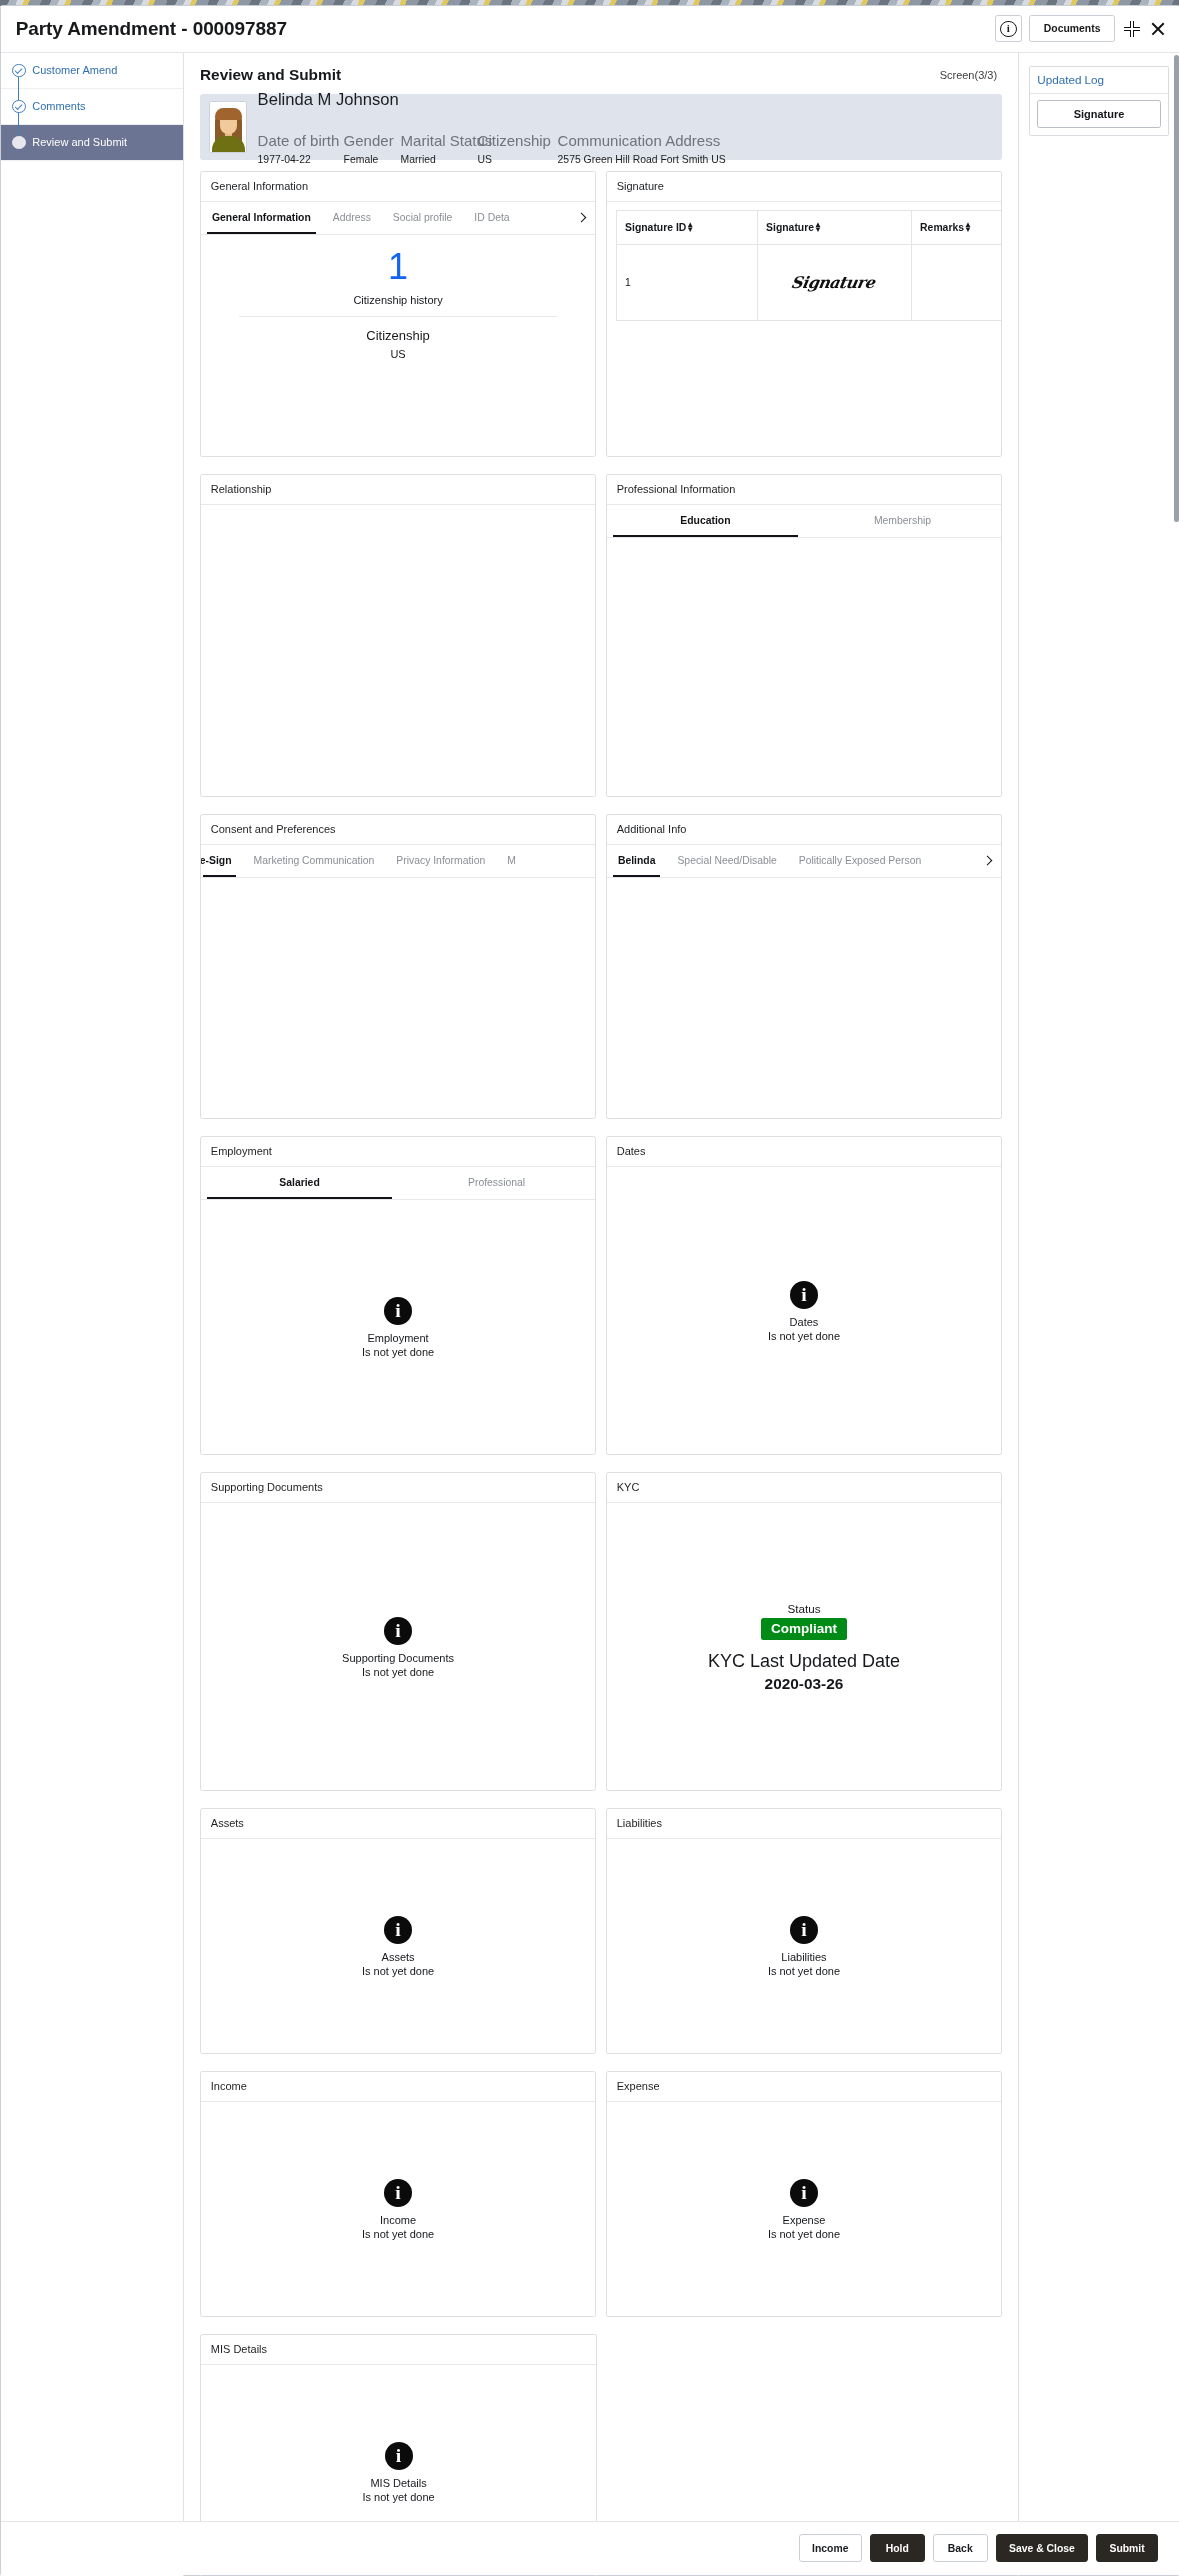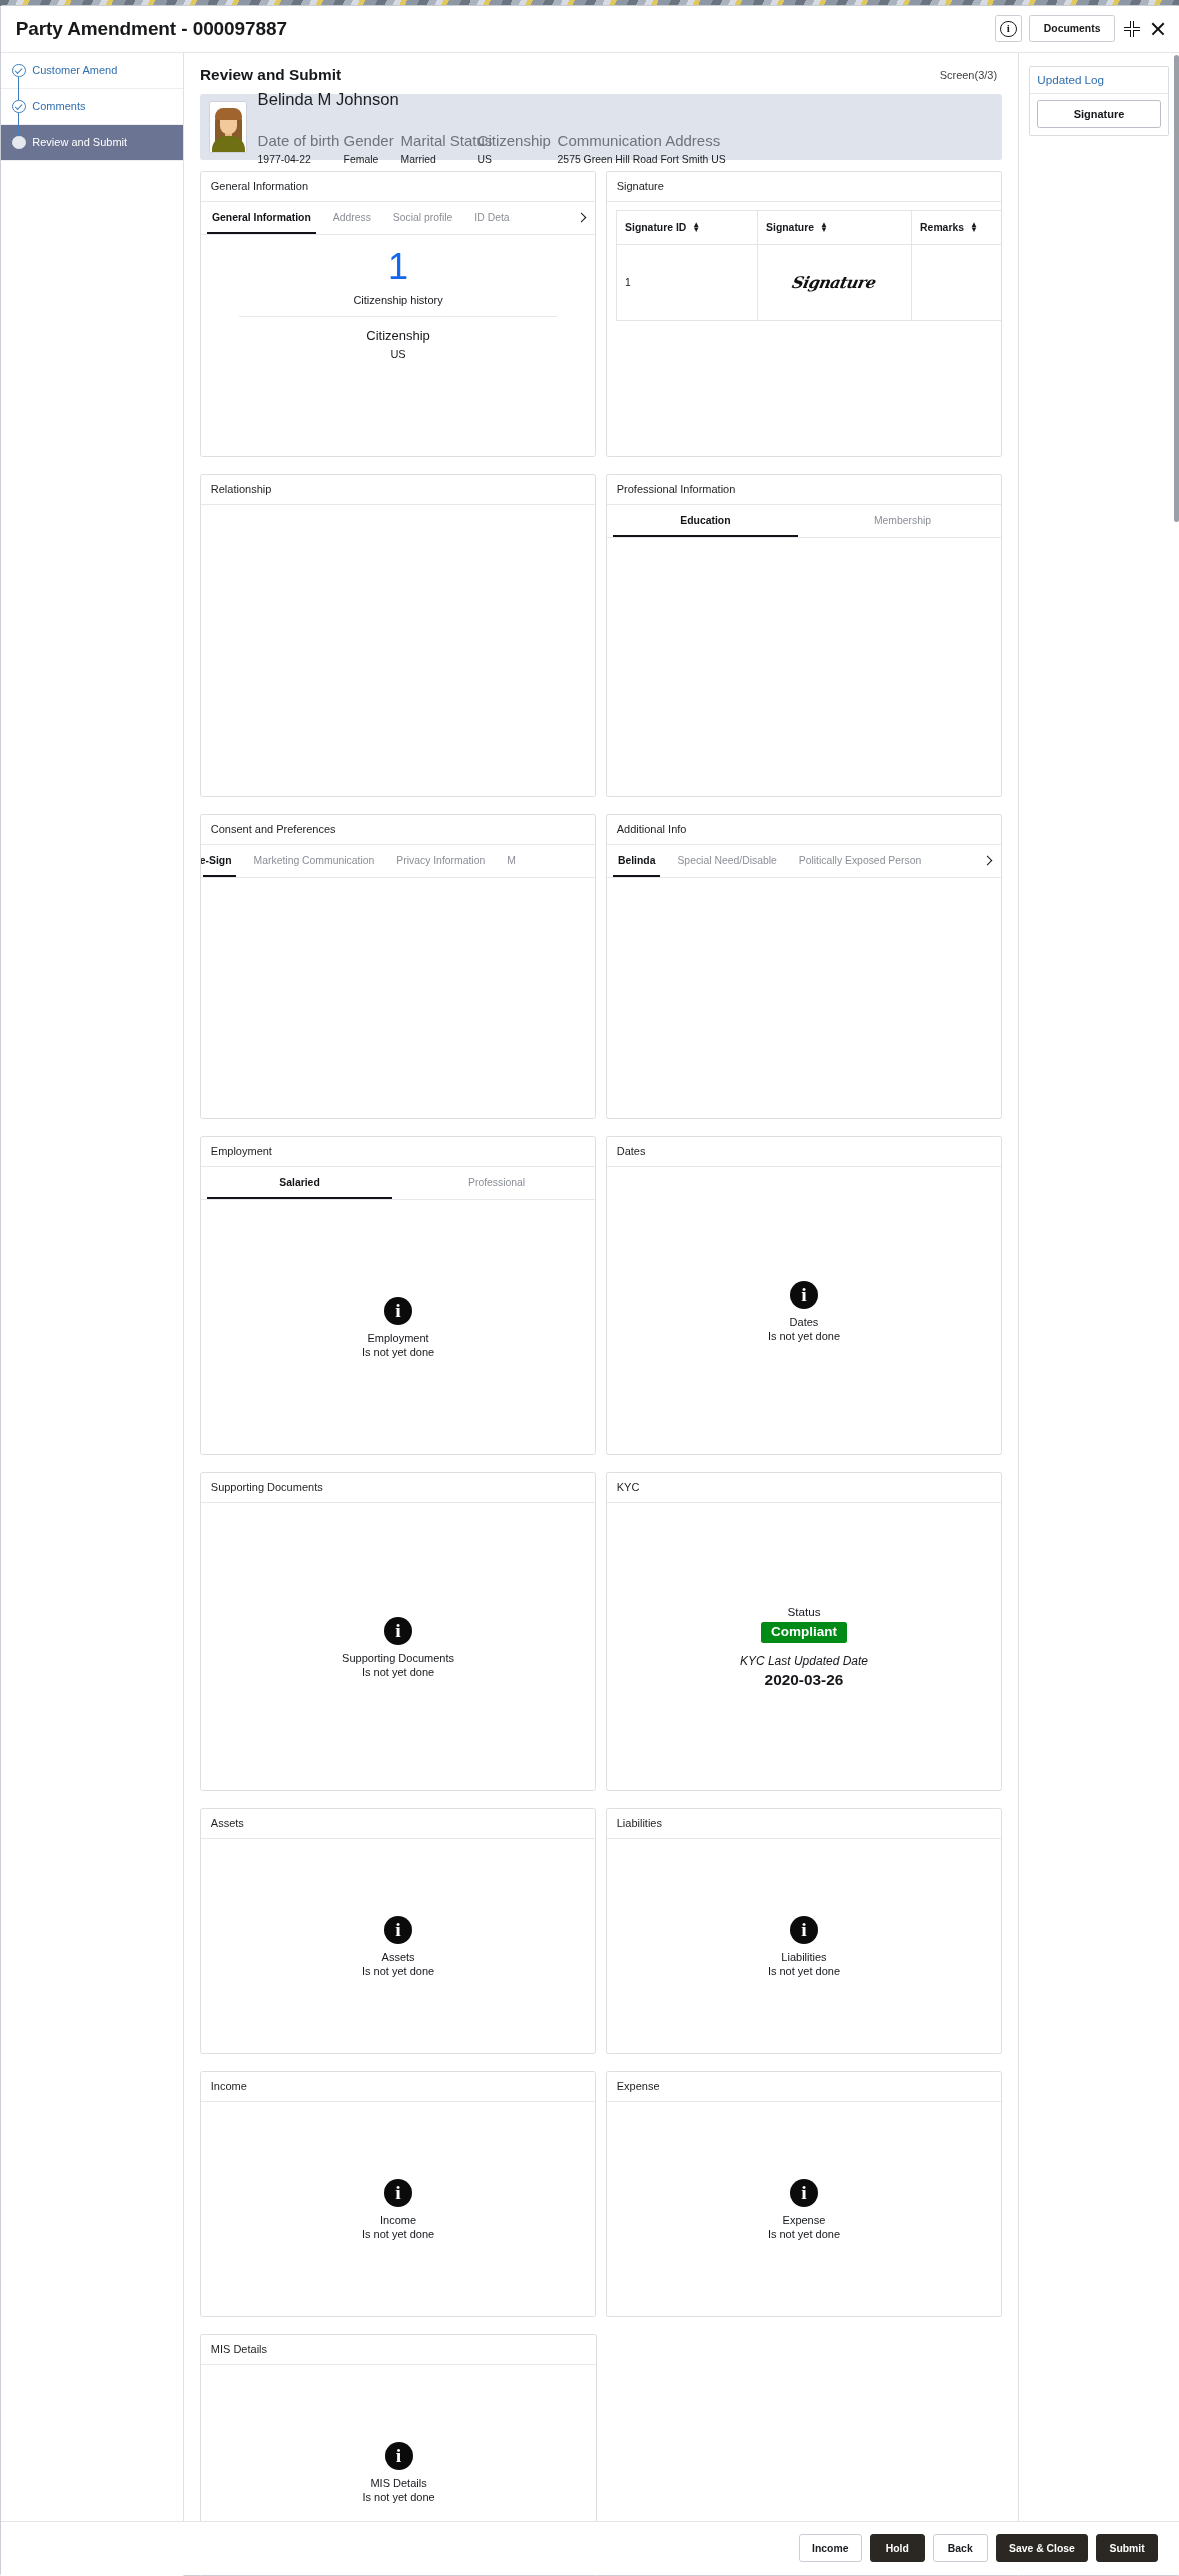--- a/index.html
+++ b/index.html
@@ -401,21 +401,21 @@
   .sig-table th:last-child { border-right: none; }
   .sig-table td {
     padding: 8.6px;
     font-size: 10.4px;
     color: #16181c;
     border-right: 0.6px solid #e2e4e8;
     vertical-align: middle;
     height: 76px;
   }
   .sig-table td:last-child { border-right: none; }
-  .th-inner { display: flex; align-items: center; gap: 6px; }
+  .th-inner { display: flex; align-items: center; gap: 0; }
   .sort-glyph {
     display: inline-flex; flex-direction: column;
     line-height: 0.55; font-size: 8px; color: #16181c;
   }
   .sig-mark {
     font-family: "DejaVu Serif", serif;
     font-style: italic;
     font-weight: 700;
     font-size: 16px;
     color: #111;
@@ -469,21 +469,21 @@
   .kyc-status-label { font-size: 11.7px; color: #16181c; }
   .kyc-badge {
     margin-top: 3.7px;
     background: #008a16;
     color: #ffffff;
     font-size: 13.5px;
     font-weight: 700;
     padding: 2.5px 9.8px 3.7px 9.8px;
     border-radius: 2.5px;
   }
-  .kyc-date-label { margin-top: 11px; font-size: 12px; color: #16181c; font-style: italic; }
+  .kyc-date-label { margin-top: 11px; font-size: 18px; color: #16181c; }
   .kyc-date-value { margin-top: 3.1px; font-size: 15.4px; font-weight: 700; color: #16181c; }
 
   
   .rightpanel {
     width: 161px;
     flex: 0 0 161px;
     border-left: 0.6px solid #dfe1e5;
     padding: 13.5px 9.8px 0 9.8px;
   }
   .rp-box { border: 0.6px solid #d9dbe0; border-radius: 1.8px; background: transparent; }

